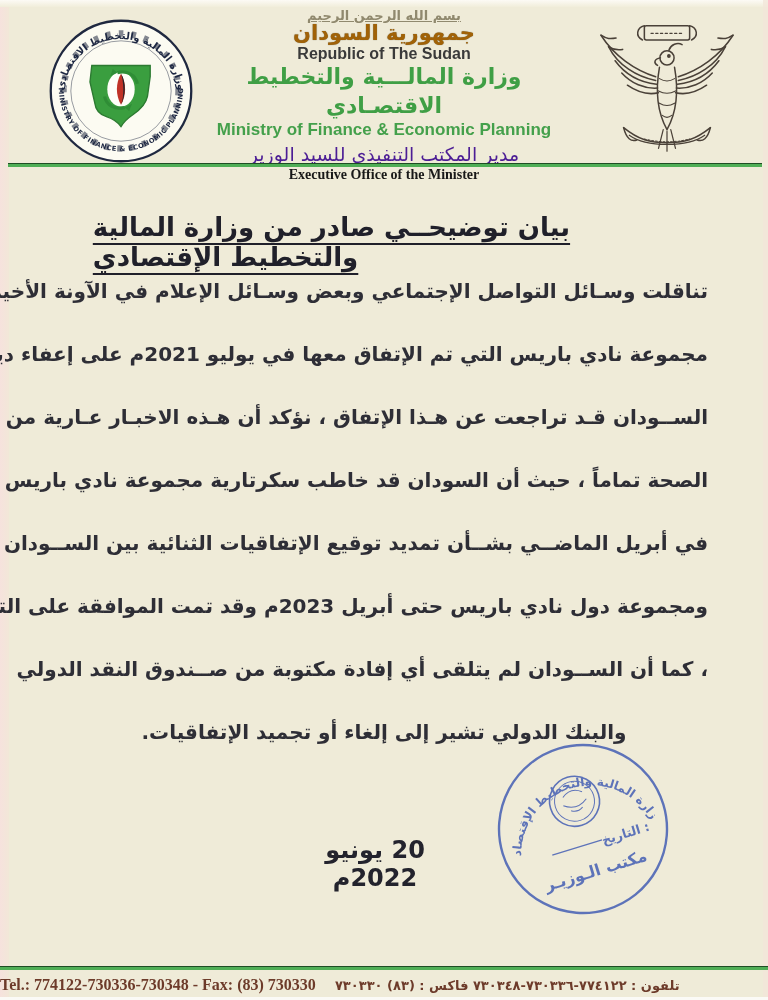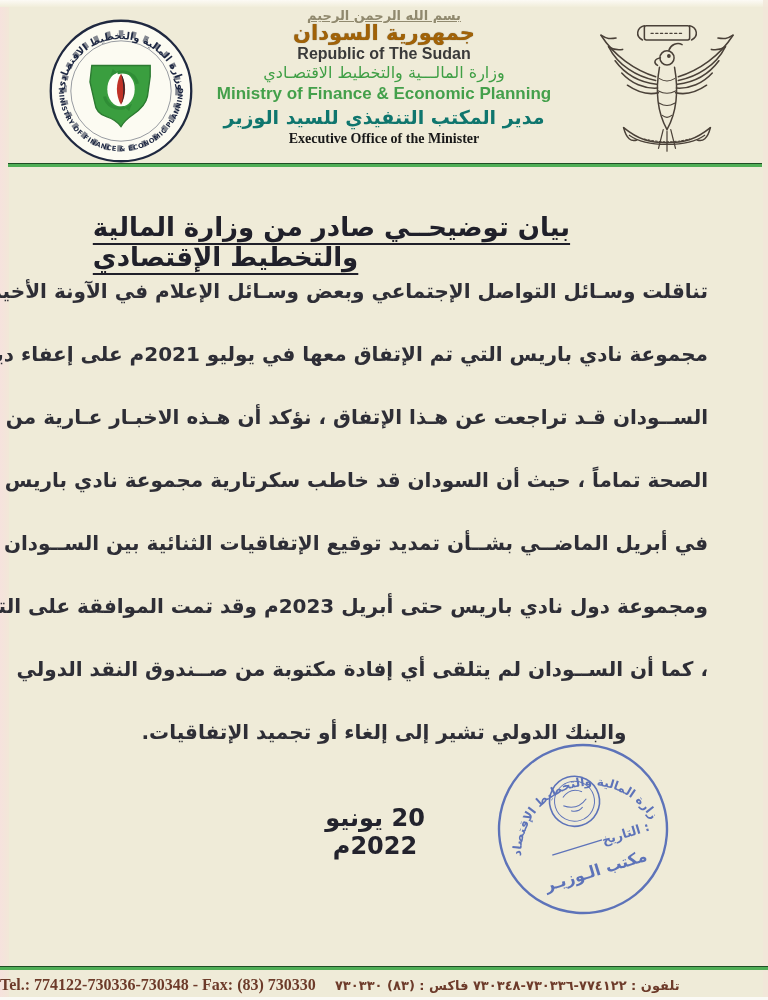--- a/index.html
+++ b/index.html
@@ -14,38 +14,38 @@
 
   .header { position:absolute; top:6px; left:0; width:768px; height:158px; }
 
   .seal { position:absolute; left:42px; top:12px; width:158px; height:146px; }
   .coa  { position:absolute; right:18px; top:8px; width:166px; height:150px; }
 
   .header-center { position:absolute; left:50%; top:0; transform:translateX(-50%); width:380px; text-align:center; }
   .bismillah   { font-size:13px; color:#90896e; font-weight:bold; letter-spacing:1px; margin-top:2px;text-decoration:underline; }
   .rep-callig  { font-size:21px; color:#a16207; font-weight:bold; line-height:1.0; text-shadow:0 0 1px #6d6750; }
   .rep-en      { font-size:16px; color:#3a3a3a; font-weight:bold; font-family:"Liberation Sans",sans-serif; line-height:1.2; }
-  .min-ar      { font-size:16px; color:#3f9f45; font-weight:normal; line-height:1.3; }
+  .min-ar      { font-size:22px; color:#3f9f45; font-weight:bold; line-height:1.3; }
   .min-en      { font-size:17px; color:#44a04b; font-weight:bold; font-family:"Liberation Sans",sans-serif; line-height:1.2; }
-  .off-ar      { font-size:19px; color:#0f766e; font-weight:bold; line-height:1.4; }
+  .off-ar      { font-size:19px; color:#4c1d95; font-weight:normal; line-height:1.4; }
   .off-en      { font-size:14px; color:#181818; font-weight:bold; font-family:"Liberation Serif",serif; line-height:1.2; }
 
   .rule-top { position:absolute; top:163px; left:8px; width:754px; height:4px; background:linear-gradient(180deg,#1f4d24 25%,#4fae56 25%); }
   .rule-bottom { position:absolute; top:966px; left:0; width:768px; height:4px; background:linear-gradient(180deg,#1f4d24 25%,#4fae56 25%); }
 
   .title { position:absolute; top:212px; left:50%; transform:translateX(-52%); width:560px; text-align:left;
            font-size:26px; font-weight:bold; color:#20202a; direction:rtl; }
   .title span { text-decoration:underline; text-decoration-thickness:2px; text-underline-offset:7px; }
 
   .body-text { position:absolute; top:260px; left:60px; width:648px; direction:rtl; color:#2e2e36; }
   .bline { height:63px; line-height:63px; font-size:20px; font-weight:bold;
            text-align:justify; text-align-last:justify; white-space:nowrap; }
   .bline.last { text-align:center; text-align-last:center; }
 
-  .date-line { position:absolute; top:804px; left:295px; width:160px; text-align:center; direction:rtl;
+  .date-line { position:absolute; top:836px; left:295px; width:160px; text-align:center; direction:rtl;
                font-size:24px; font-weight:bold; color:#23232d; }
 
   .stamp { position:absolute; left:494px; top:740px; width:178px; height:178px;
            transform:rotate(-17deg); opacity:.88; }
 
   .footer-contacts { position:absolute; top:975px; left:0; width:632px; text-align:center; white-space:nowrap; }
   .footer-en { font-family:"Liberation Serif",serif; font-size:16px; color:#6d3b2a; font-weight:bold; }
   .footer-ar { direction:rtl; display:inline-block; margin-left:14px; font-size:13px; color:#6d3b2a; font-weight:bold; }
 
   svg text { font-family:"DejaVu Sans", sans-serif; }

